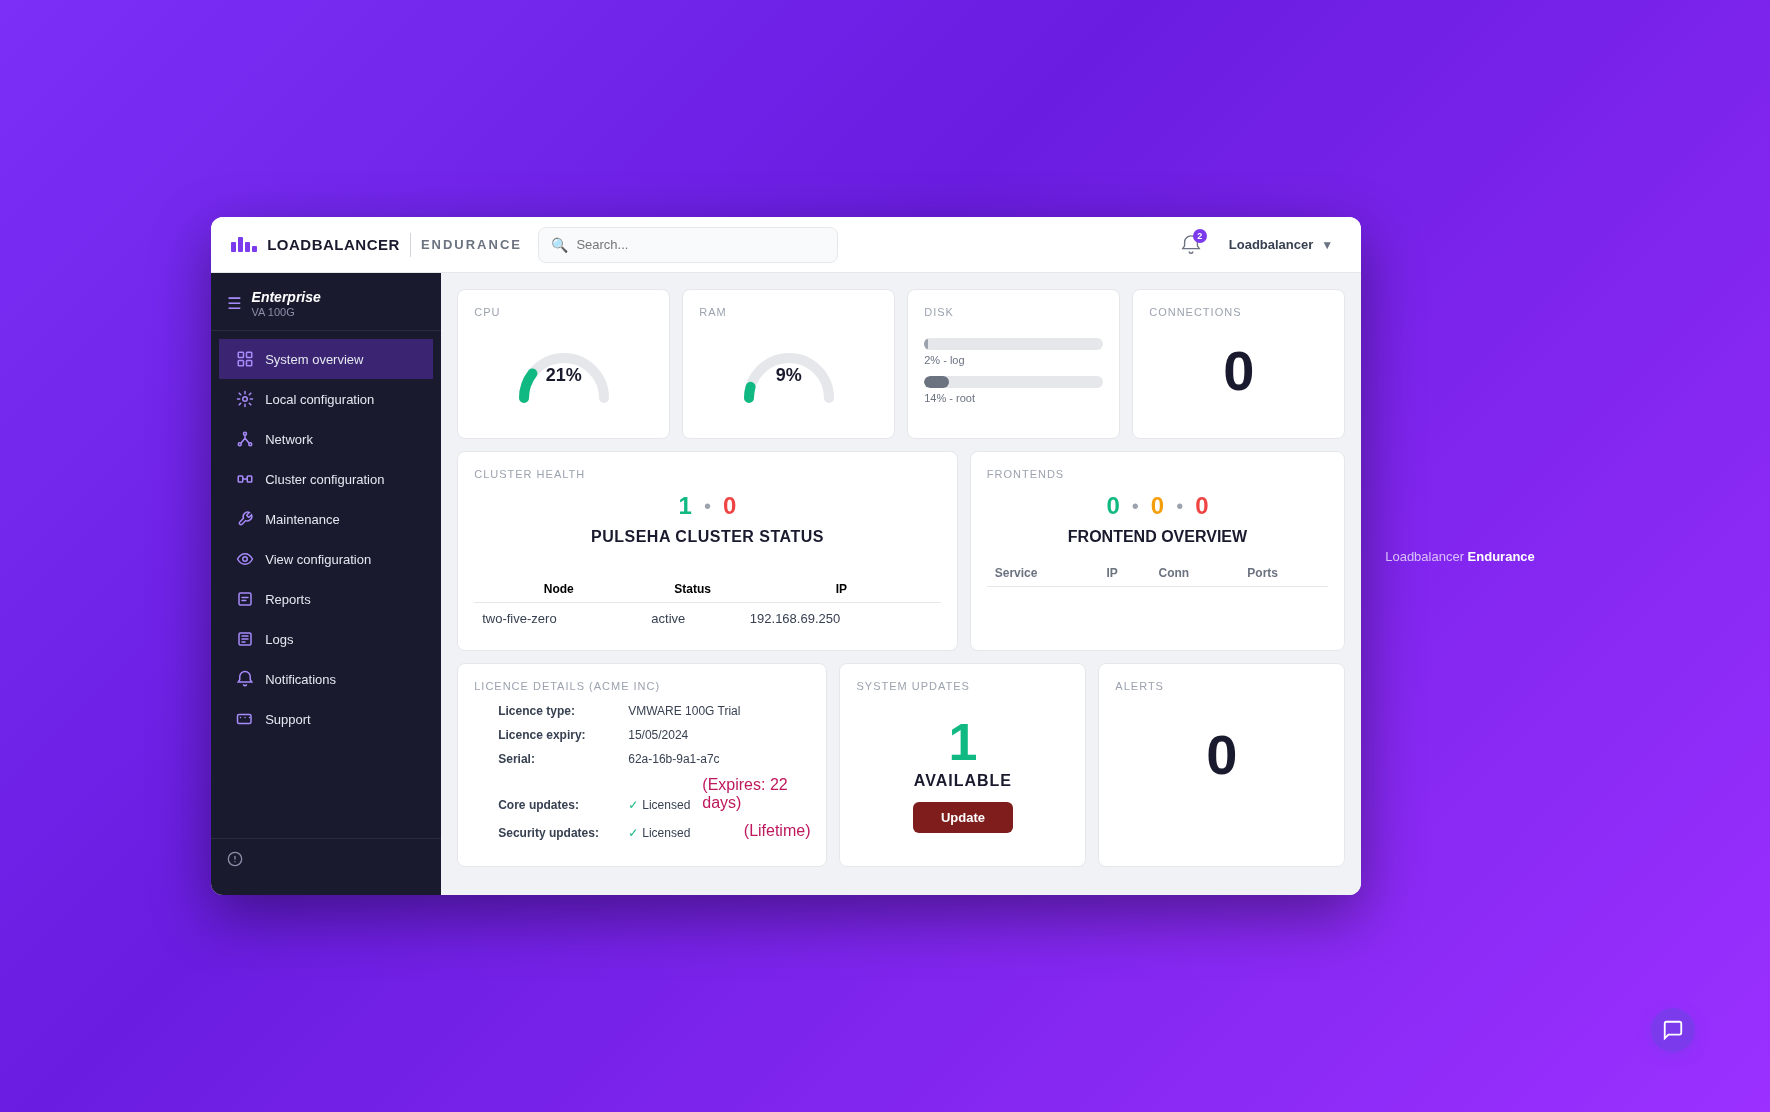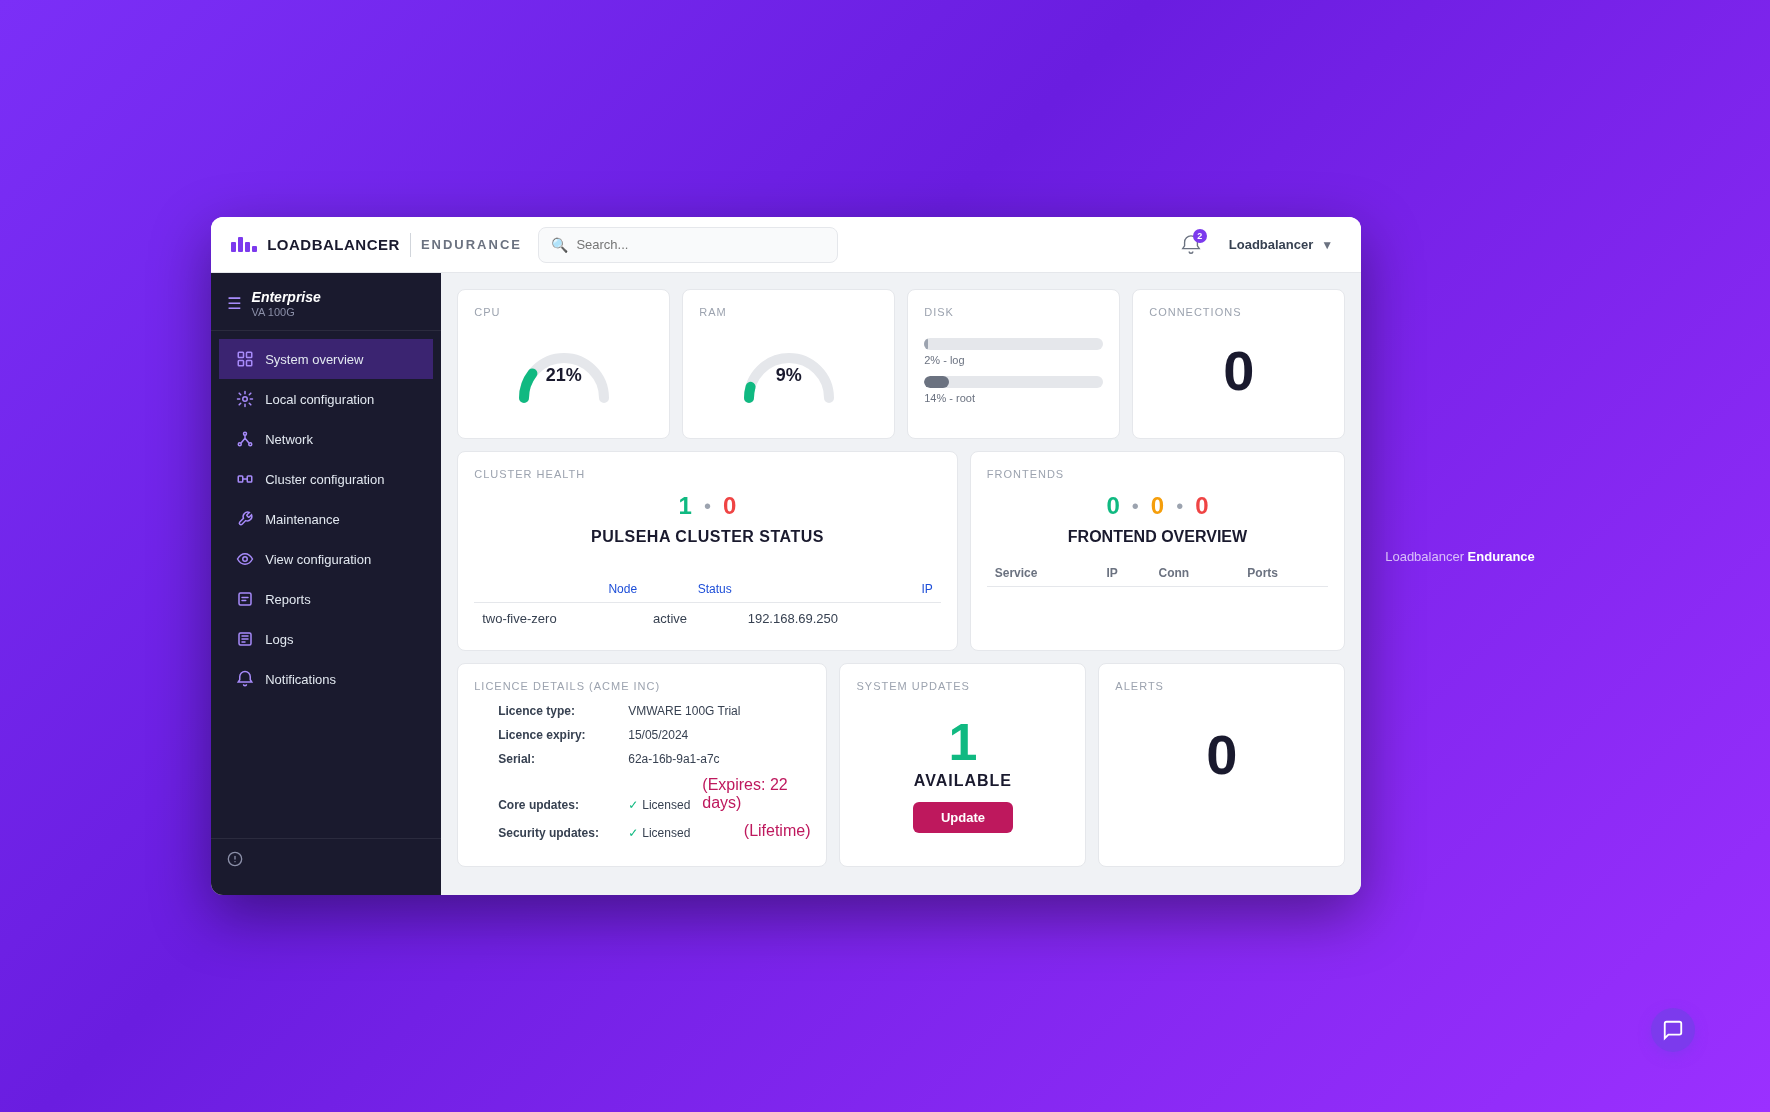--- a/index.html
+++ b/index.html
@@ -284,23 +284,23 @@
       text-align: center;
       font-size: 16px;
       font-weight: 800;
       color: #1a1a2e;
       margin-bottom: 30px;
       letter-spacing: 0.5px;
     }
     .cluster-table { width: 100%; border-collapse: collapse; }
     .cluster-table th {
       font-size: 12px;
-      font-weight: 400;
-      color: #1d4ed8;
-      text-align: right;
+      font-weight: 700;
+      color: #000000;
+      text-align: center;
       padding: 6px 8px;
       border-bottom: 1px solid #e5e7eb;
     }
     .cluster-table td {
       font-size: 13px;
       color: #374151;
       padding: 8px 8px;
       text-align: left;
     }
     
@@ -369,21 +369,21 @@
       line-height: 1;
     }
     .updates-label {
       font-size: 16px;
       font-weight: 700;
       color: #1a1a2e;
       margin: 4px 0 12px;
       letter-spacing: 1px;
     }
     .update-btn {
-      background: #be185d;
+      background: #7f1d1d;
       color: #fff;
       border: none;
       border-radius: 6px;
       padding: 8px 28px;
       font-size: 13px;
       font-weight: 600;
       cursor: pointer;
     }
     
     .alerts-number {
@@ -556,20 +556,29 @@
         <div class="nav-item">
           <div class="nav-icon">
             <svg width="18" height="18" viewBox="0 0 24 24" fill="none">
                 <path d="M12 2a7 7 0 0 0-7 7v4l-2 3h18l-2-3V9a7 7 0 0 0-7-7z" stroke="#a78bfa" stroke-width="2" fill="none"></path>
                 <path d="M10 19a2 2 0 0 0 4 0" stroke="#a78bfa" stroke-width="2" fill="none"></path>
               </svg>
           </div>
           <span class="nav-label">Notifications</span>
         </div>
 
+        <div class="nav-item">
+          <div class="nav-icon">
+            <svg width="18" height="18" viewBox="0 0 24 24" fill="none">
+                <rect x="2" y="6" width="18" height="12" rx="2" stroke="#a78bfa" stroke-width="2"></rect>
+                <path d="M6 10h.01M12 10h.01M18 10h.01" stroke="#a78bfa" stroke-width="2" stroke-linecap="round"></path>
+              </svg>
+          </div>
+          <span class="nav-label">Support</span>
+        </div>
       </nav>
 
       <div class="sidebar-footer">
         <svg width="16" height="16" viewBox="0 0 24 24" fill="none">
             <circle cx="12" cy="12" r="10" stroke="#8b8fa8" stroke-width="2"></circle>
             <path d="M12 8v4M12 16h.01" stroke="#8b8fa8" stroke-width="2" stroke-linecap="round"></path>
           </svg>
       </div>
     </div>
 

